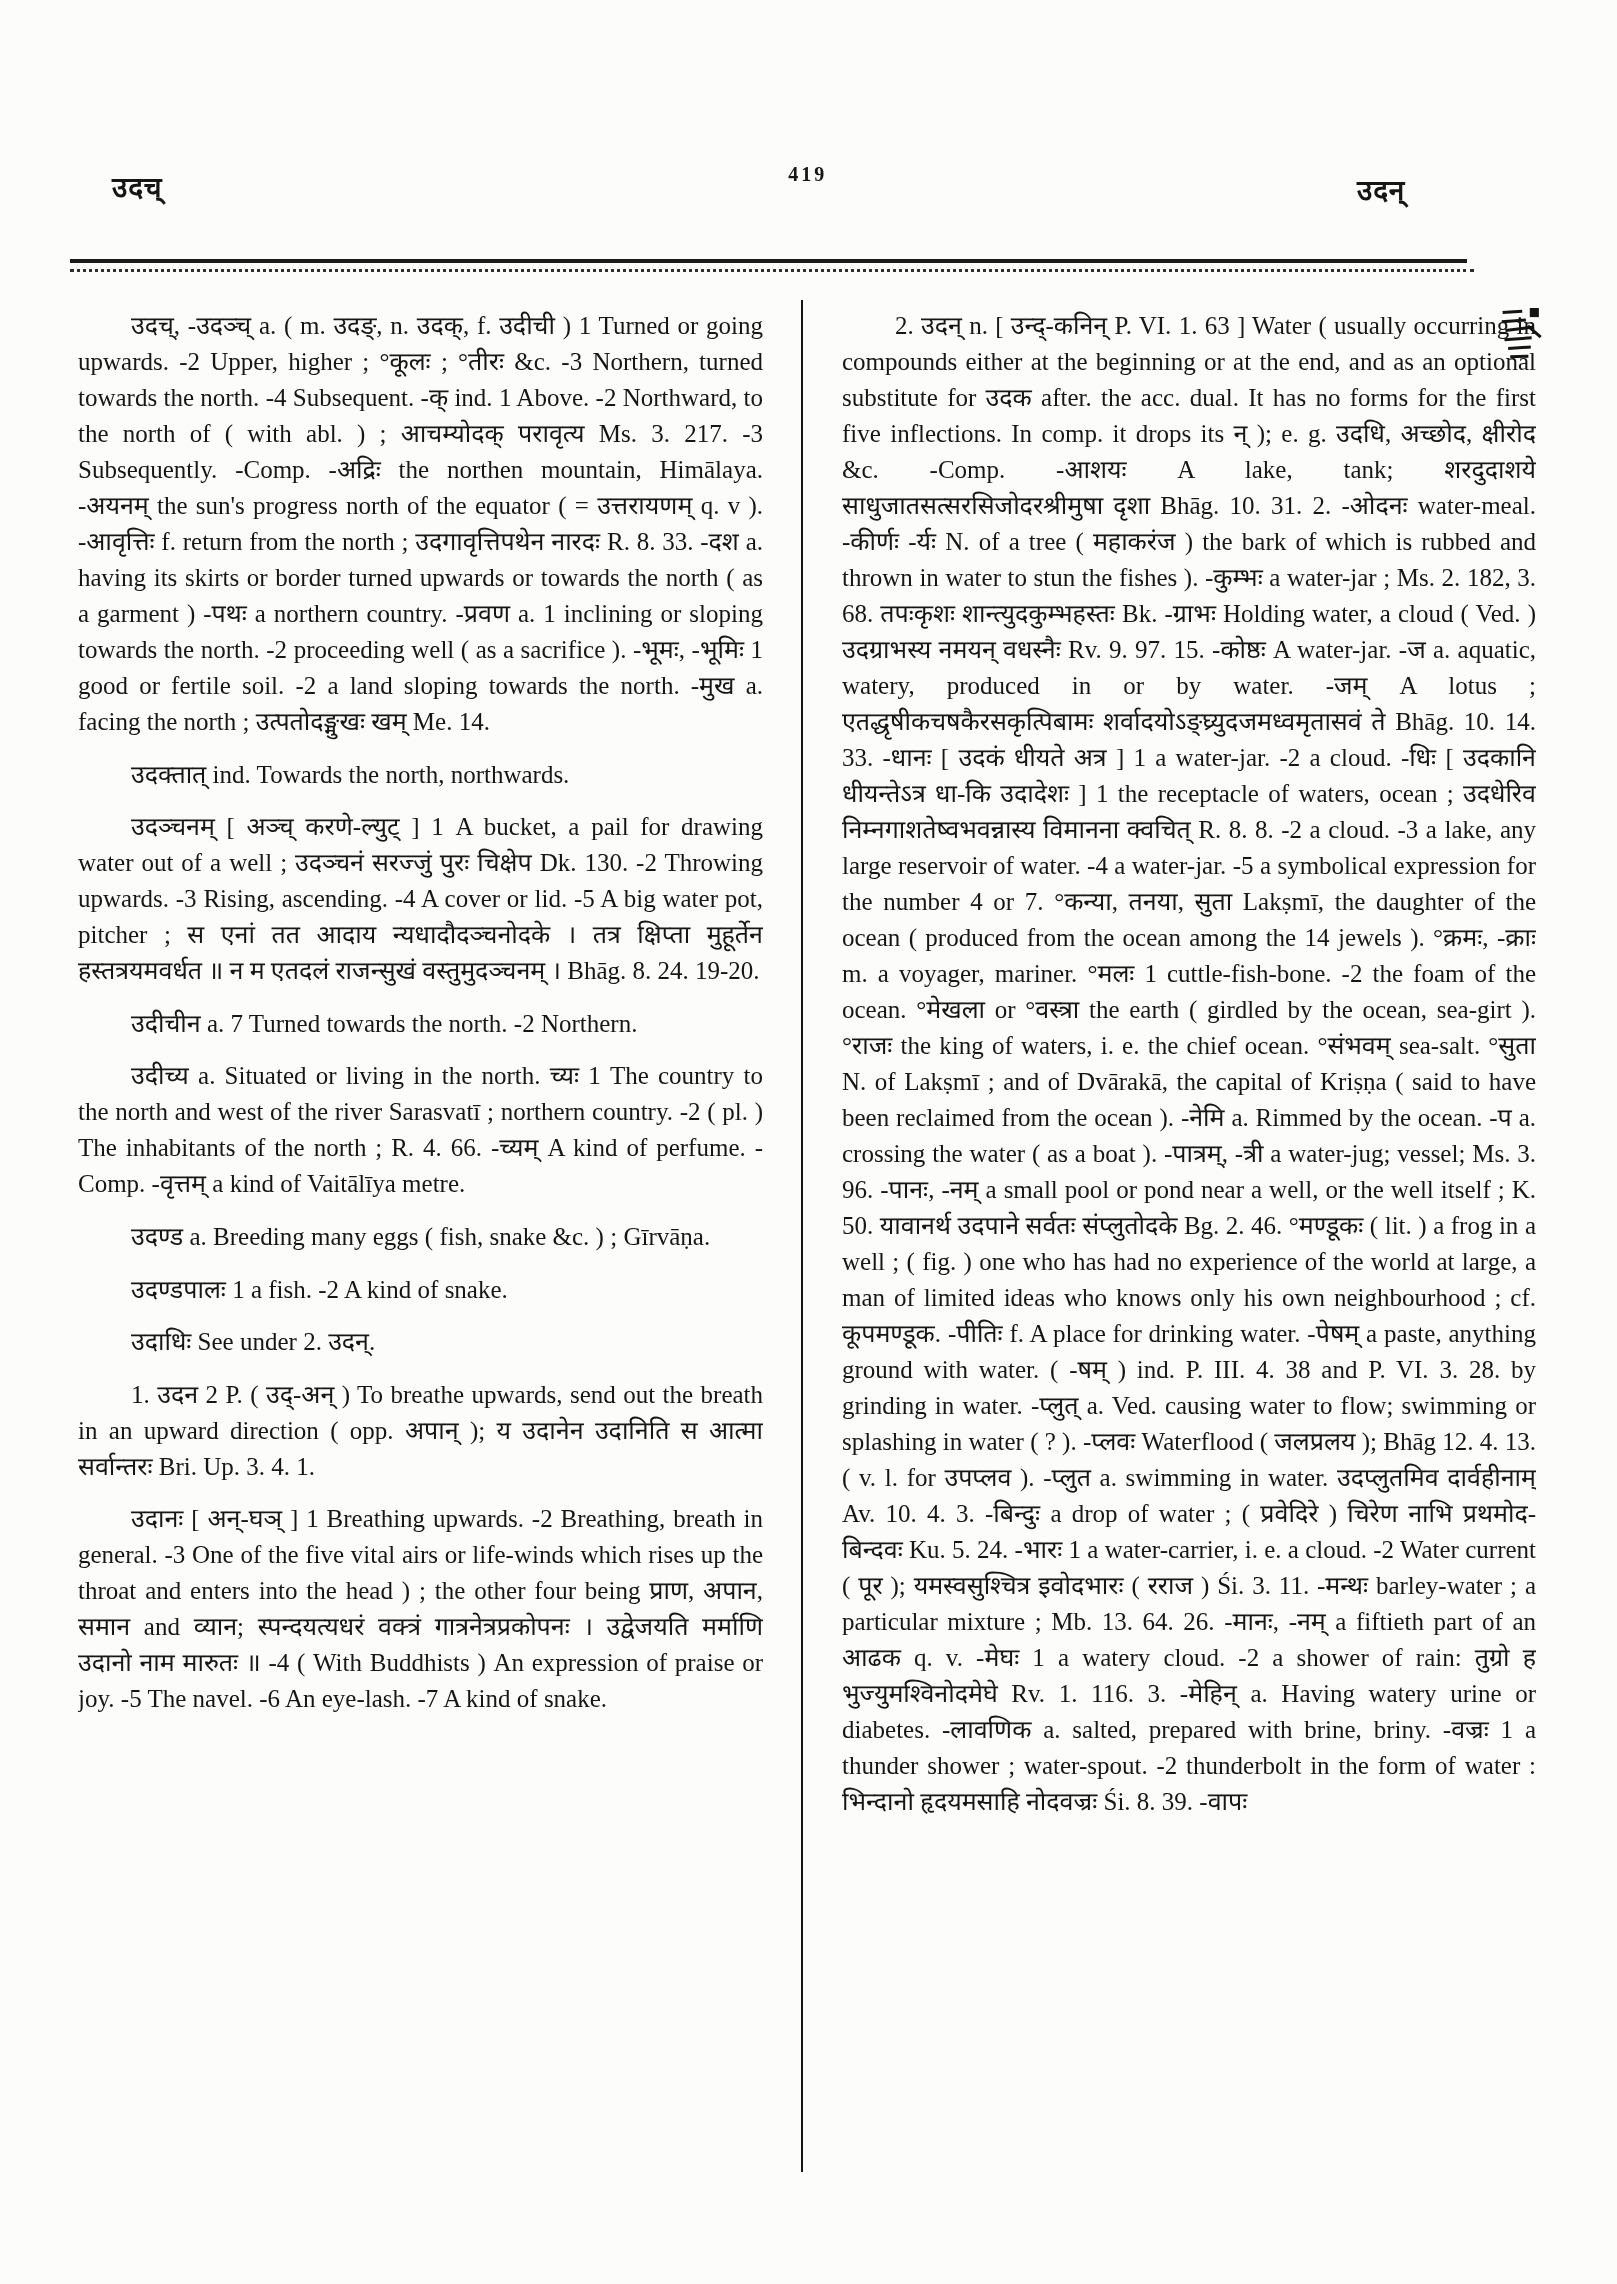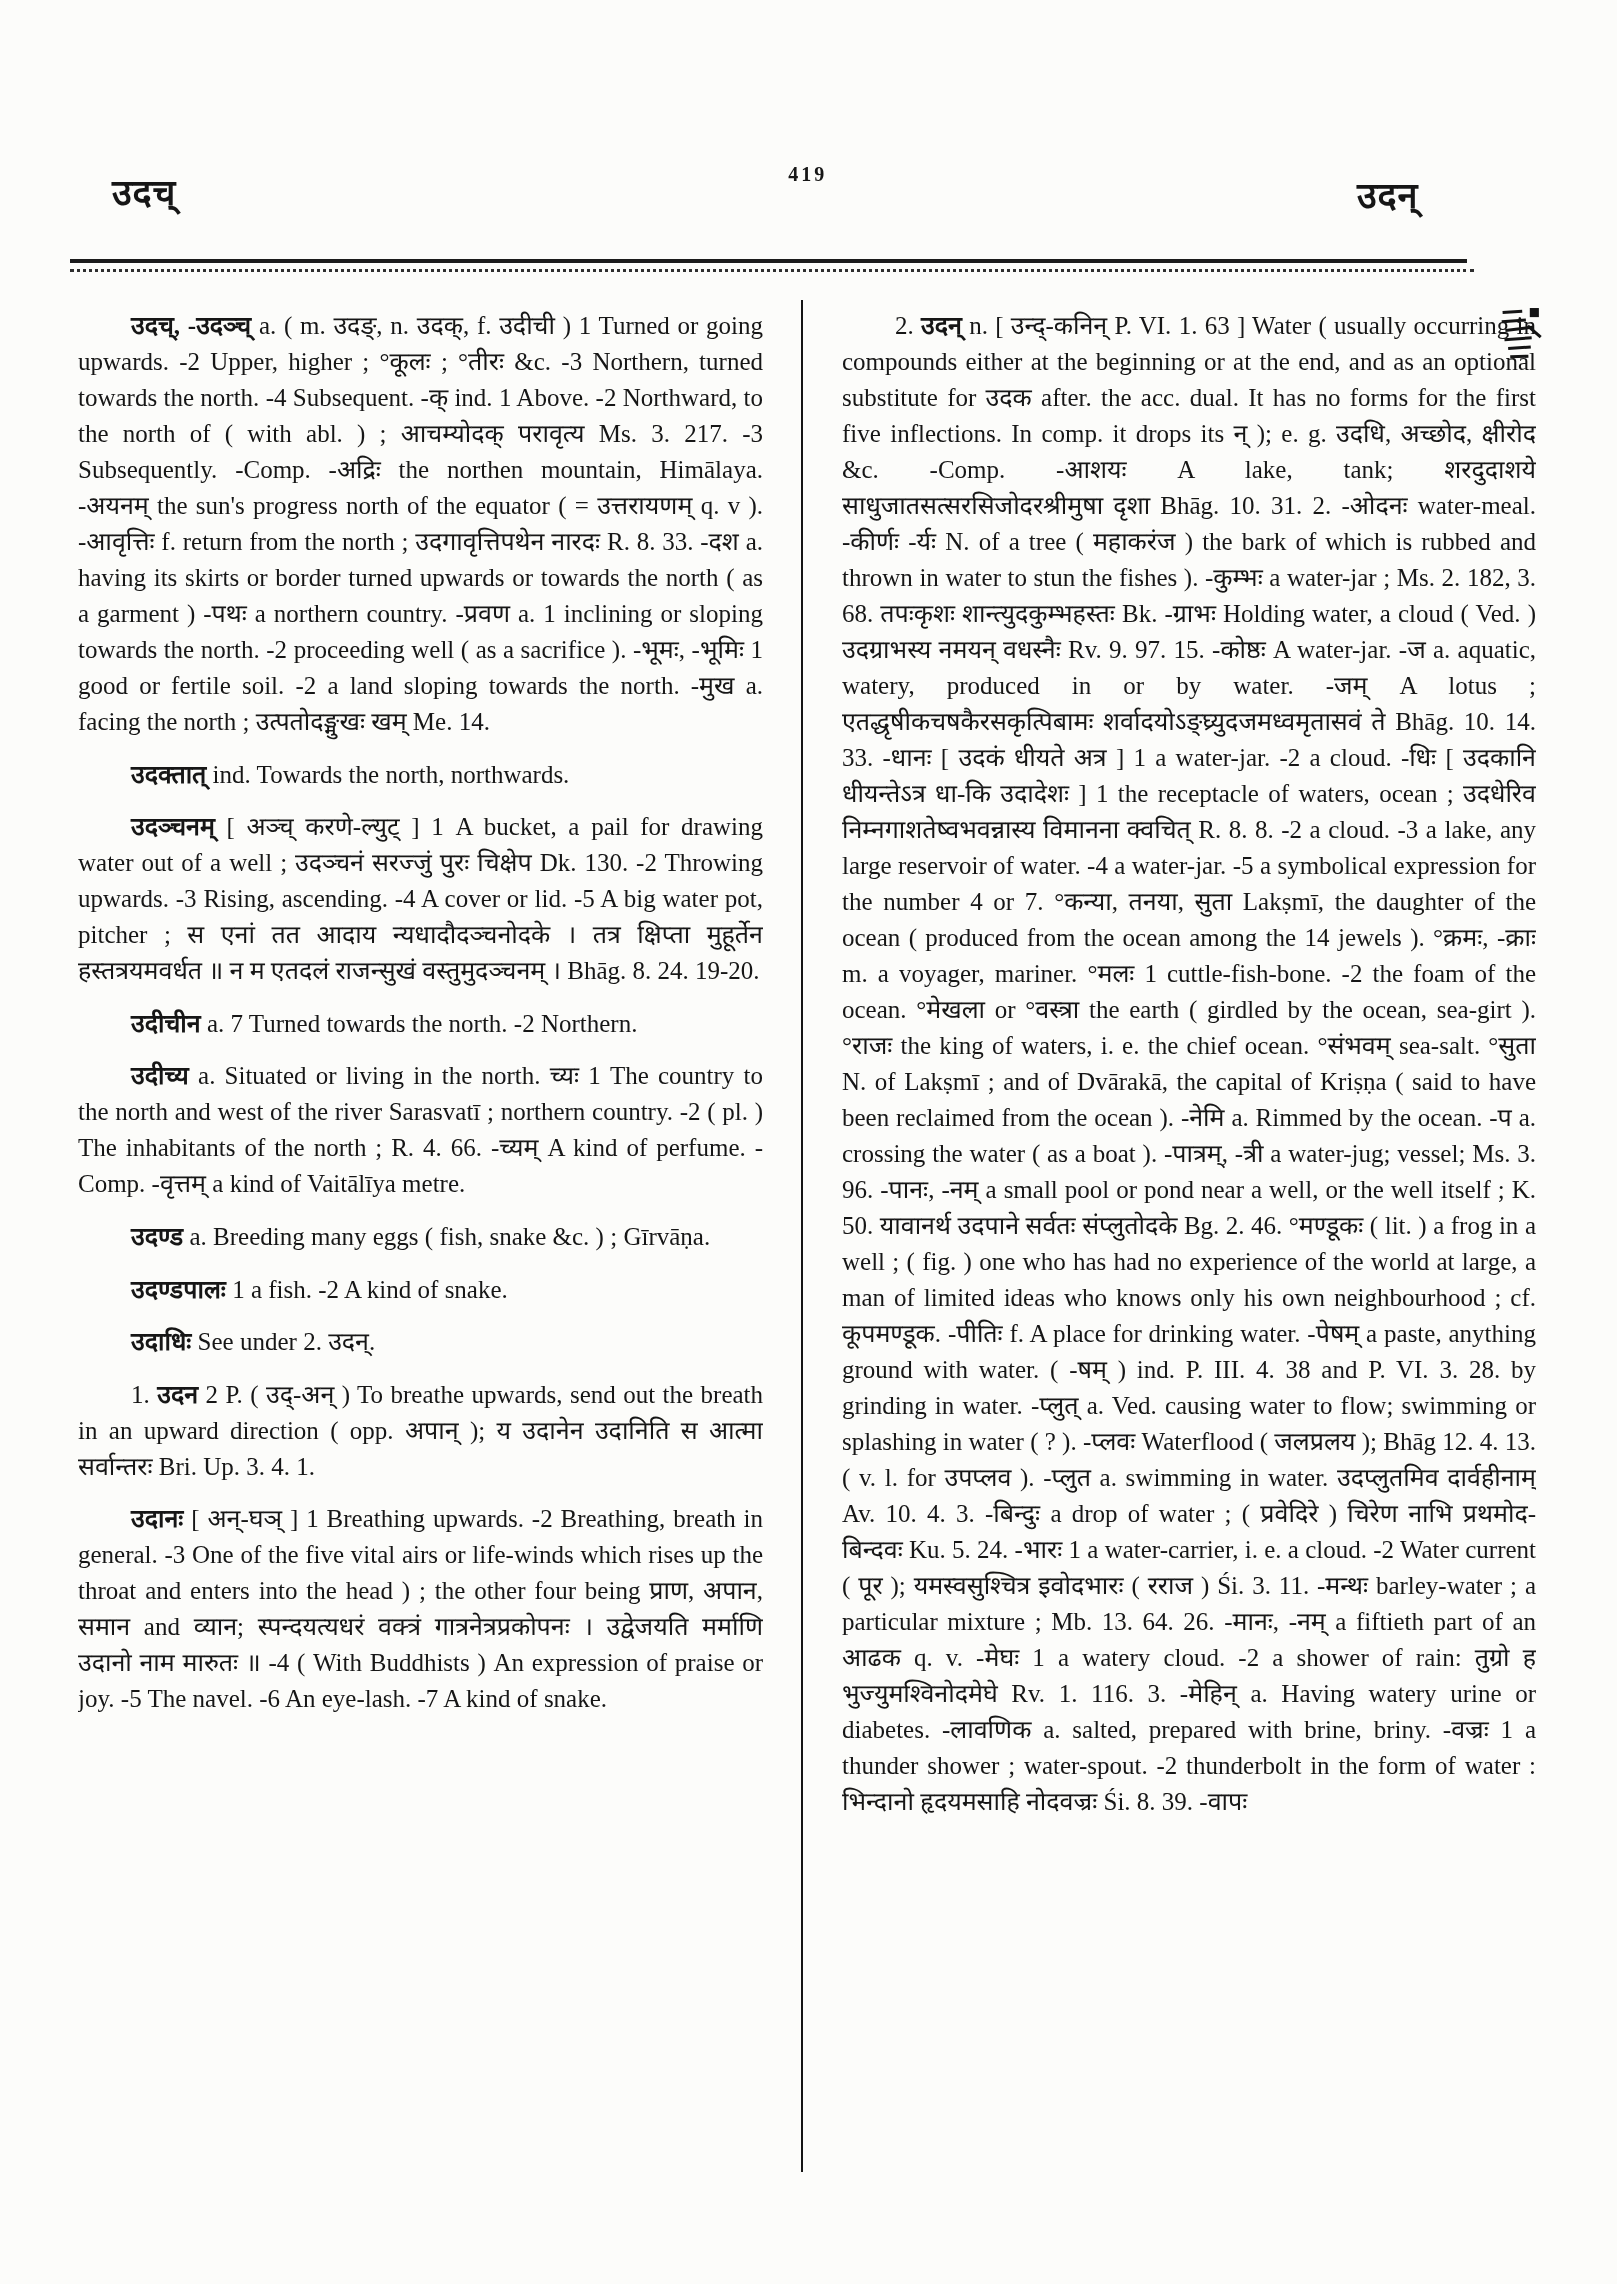--- a/index.html
+++ b/index.html
@@ -10,21 +10,21 @@
   .page{
     position:relative;
     width:1617px;height:2284px;
     background:#fcfcfa;
     color:#161616;
     overflow:hidden;
   }
   .running-head{
     position:absolute;
     font-weight:700;
-    font-size:36px;
+    font-size:28px;
     letter-spacing:0.8px;
     white-space:nowrap;
   }
   .running-head.left{left:112px;top:167px;}
   .running-head.right{left:1357px;top:170px;}
   .page-number{
     position:absolute;
     left:50%;transform:translateX(-52%);
     top:163px;
     font-weight:700;
@@ -46,21 +46,21 @@
   }
   .column{
     position:absolute;top:308px;
     font-size:25px;line-height:36px;
     text-align:justify;
     overflow:hidden;
   }
   .column.left{left:78px;width:685px;height:1915px;}
   .column.right{left:842px;width:694px;height:1930px;}
   p.entry{margin:0 0 16.6px 0;text-indent:53px;}
-  .hw{font-weight:700;}
+  .hw{font-weight:400;}
   .ink-mark{position:absolute;left:1501px;top:305px;width:47px;height:56px;}
 </style>
 </head>
 <body>
 
 <div class="page">
 
   <div class="running-head left">उदच्</div>
 
   <div class="page-number">419</div>

